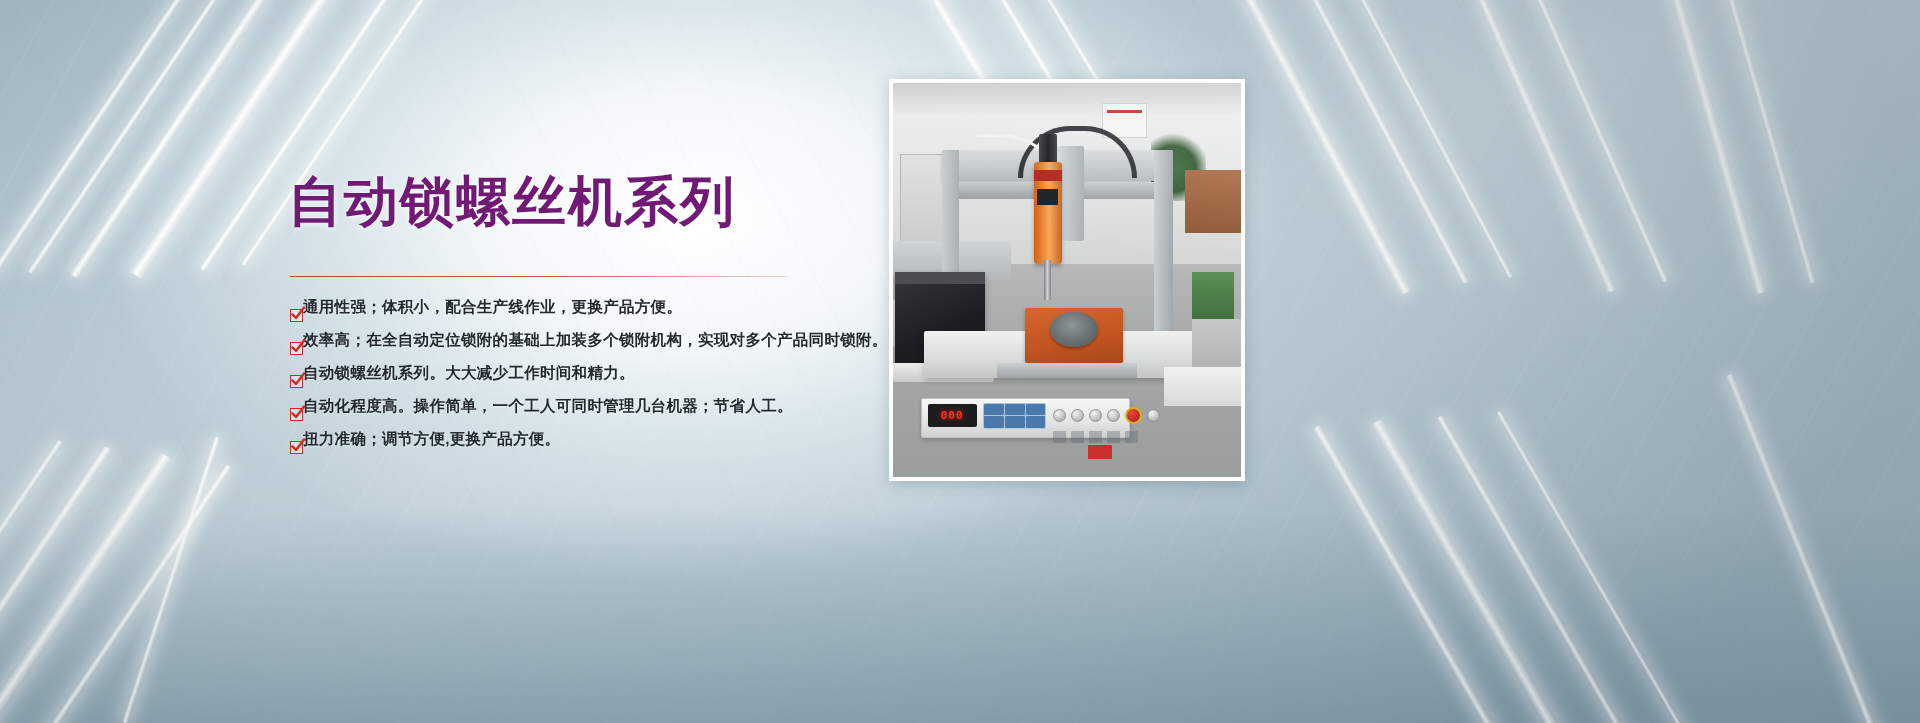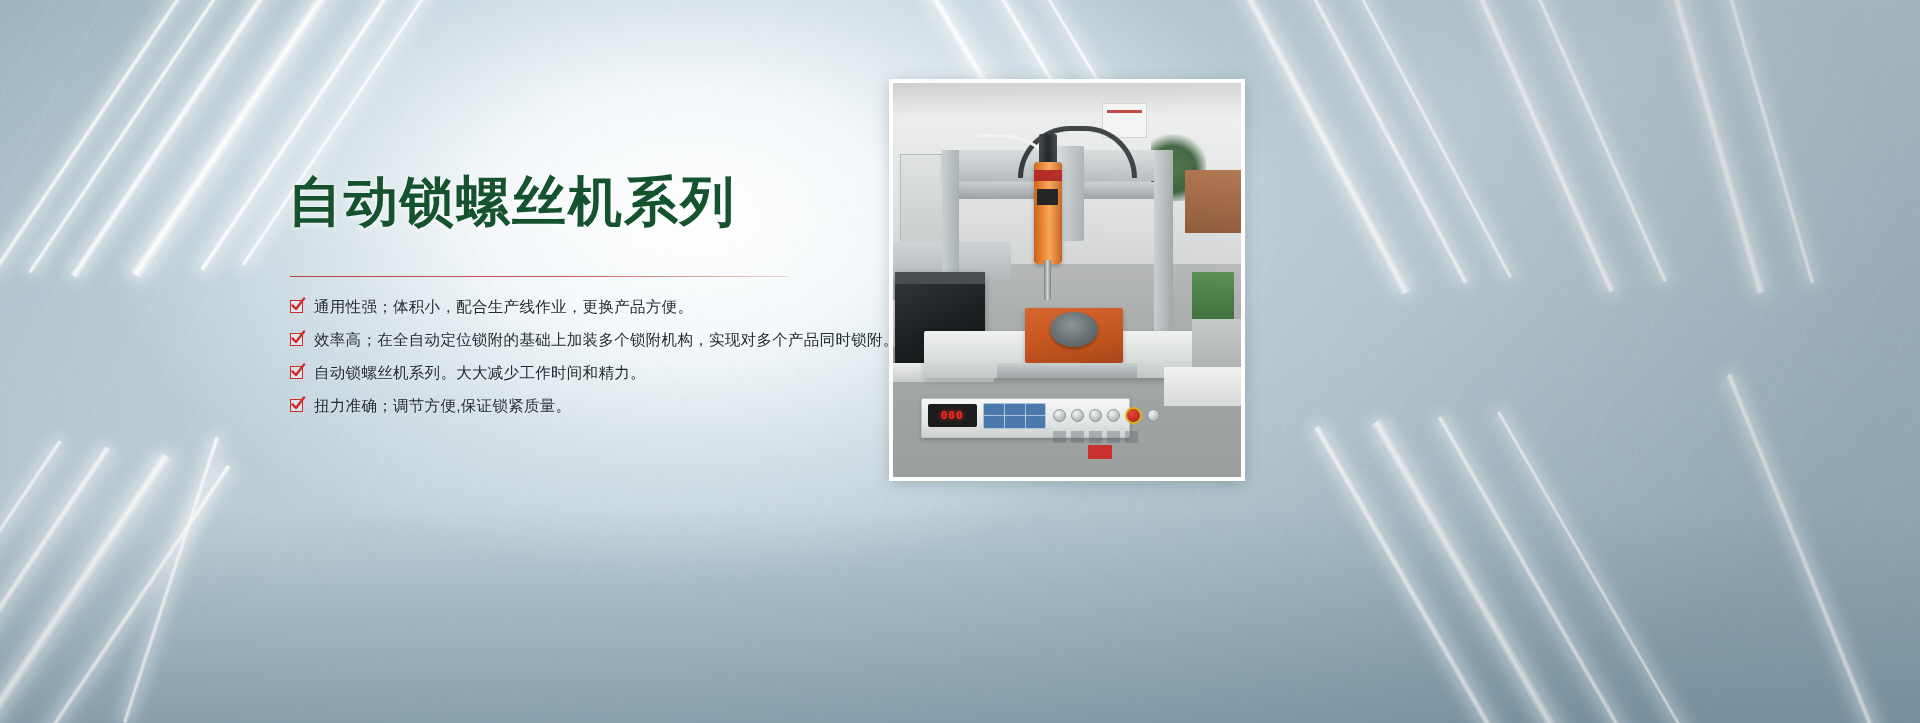--- a/index.html
+++ b/index.html
@@ -45,41 +45,42 @@
     box-shadow:0 0 16px 4px rgba(255,255,255,0.55);
     border-radius:3px;
   }
 
   
   .content { position:absolute; inset:0; }
 
   .title {
     position:absolute; left:288px; top:166px;
     font-size:54px; font-weight:bold; letter-spacing:2px;
-    color:#14532d;
+    color:#701a75;
     text-shadow:0 2px 6px rgba(255,255,255,0.75), 0 0 2px rgba(255,255,255,0.9);
     white-space:nowrap;
   }
   .subtitle {
     position:absolute; left:290px; top:234px;
     font-size:25px; font-weight:bold; color:#2b2f33;
     letter-spacing:1px; white-space:nowrap;
     text-shadow:0 1px 3px rgba(255,255,255,0.6);
   }
   .rule {
     position:absolute; left:290px; top:276px;
     width:498px; height:1px;
     background:linear-gradient(90deg,#b04a3e 0%, #c26055 55%, rgba(194,96,85,0.25) 100%);
   }
 
   .bullets { position:absolute; left:290px; top:292px; width:620px; }
   .bullet {
-    display:flex; align-items:flex-start; gap:11px;
+    display:flex; align-items:flex-end; 
     height:30px; margin-bottom:3px;
     white-space:nowrap;
+    font-weight:bold;
   }
   .chk {
     flex:0 0 auto; width:13px; height:13px; margin-top:8px;
     position:relative;
     border:1px solid #cf2b2b;
     background:rgba(255,255,255,0.35);
   }
   .chk svg { position:absolute; left:-1px; top:-4px; width:16px; height:16px; }
   .btext {
     font-size:15.5px; color:#222a30; line-height:30px;
@@ -298,28 +299,36 @@
 
       <div class="bullet">
         <span class="chk">
           <svg viewBox="0 0 16 16">
               <path d="M2.5 8.4 L6 12 L14 1.5" stroke="#cf2b2b" stroke-width="2.4" fill="none" stroke-linecap="round" stroke-linejoin="round"></path>
             </svg>
         </span>
         <span class="btext">自动锁螺丝机系列。大大减少工作时间和精力。</span>
       </div>
 
-
       <div class="bullet">
         <span class="chk">
           <svg viewBox="0 0 16 16">
               <path d="M2.5 8.4 L6 12 L14 1.5" stroke="#cf2b2b" stroke-width="2.4" fill="none" stroke-linecap="round" stroke-linejoin="round"></path>
             </svg>
         </span>
-        <span class="btext">扭力准确；调节方便,保证锁紧质量。</span>
+        <span class="btext">自动化程度高。操作简单，一个工人可同时管理几台机器；节省人工。</span>
+      </div>
+
+      <div class="bullet">
+        <span class="chk">
+          <svg viewBox="0 0 16 16">
+              <path d="M2.5 8.4 L6 12 L14 1.5" stroke="#cf2b2b" stroke-width="2.4" fill="none" stroke-linecap="round" stroke-linejoin="round"></path>
+            </svg>
+        </span>
+        <span class="btext">扭力准确；调节方便,更换产品方便。</span>
       </div>
 
 
     </div>
 
     <div class="photo-frame">
       <div class="photo">
 
         <div class="ph ph-wall"></div>
         <div class="ph ph-ceiling"></div>

